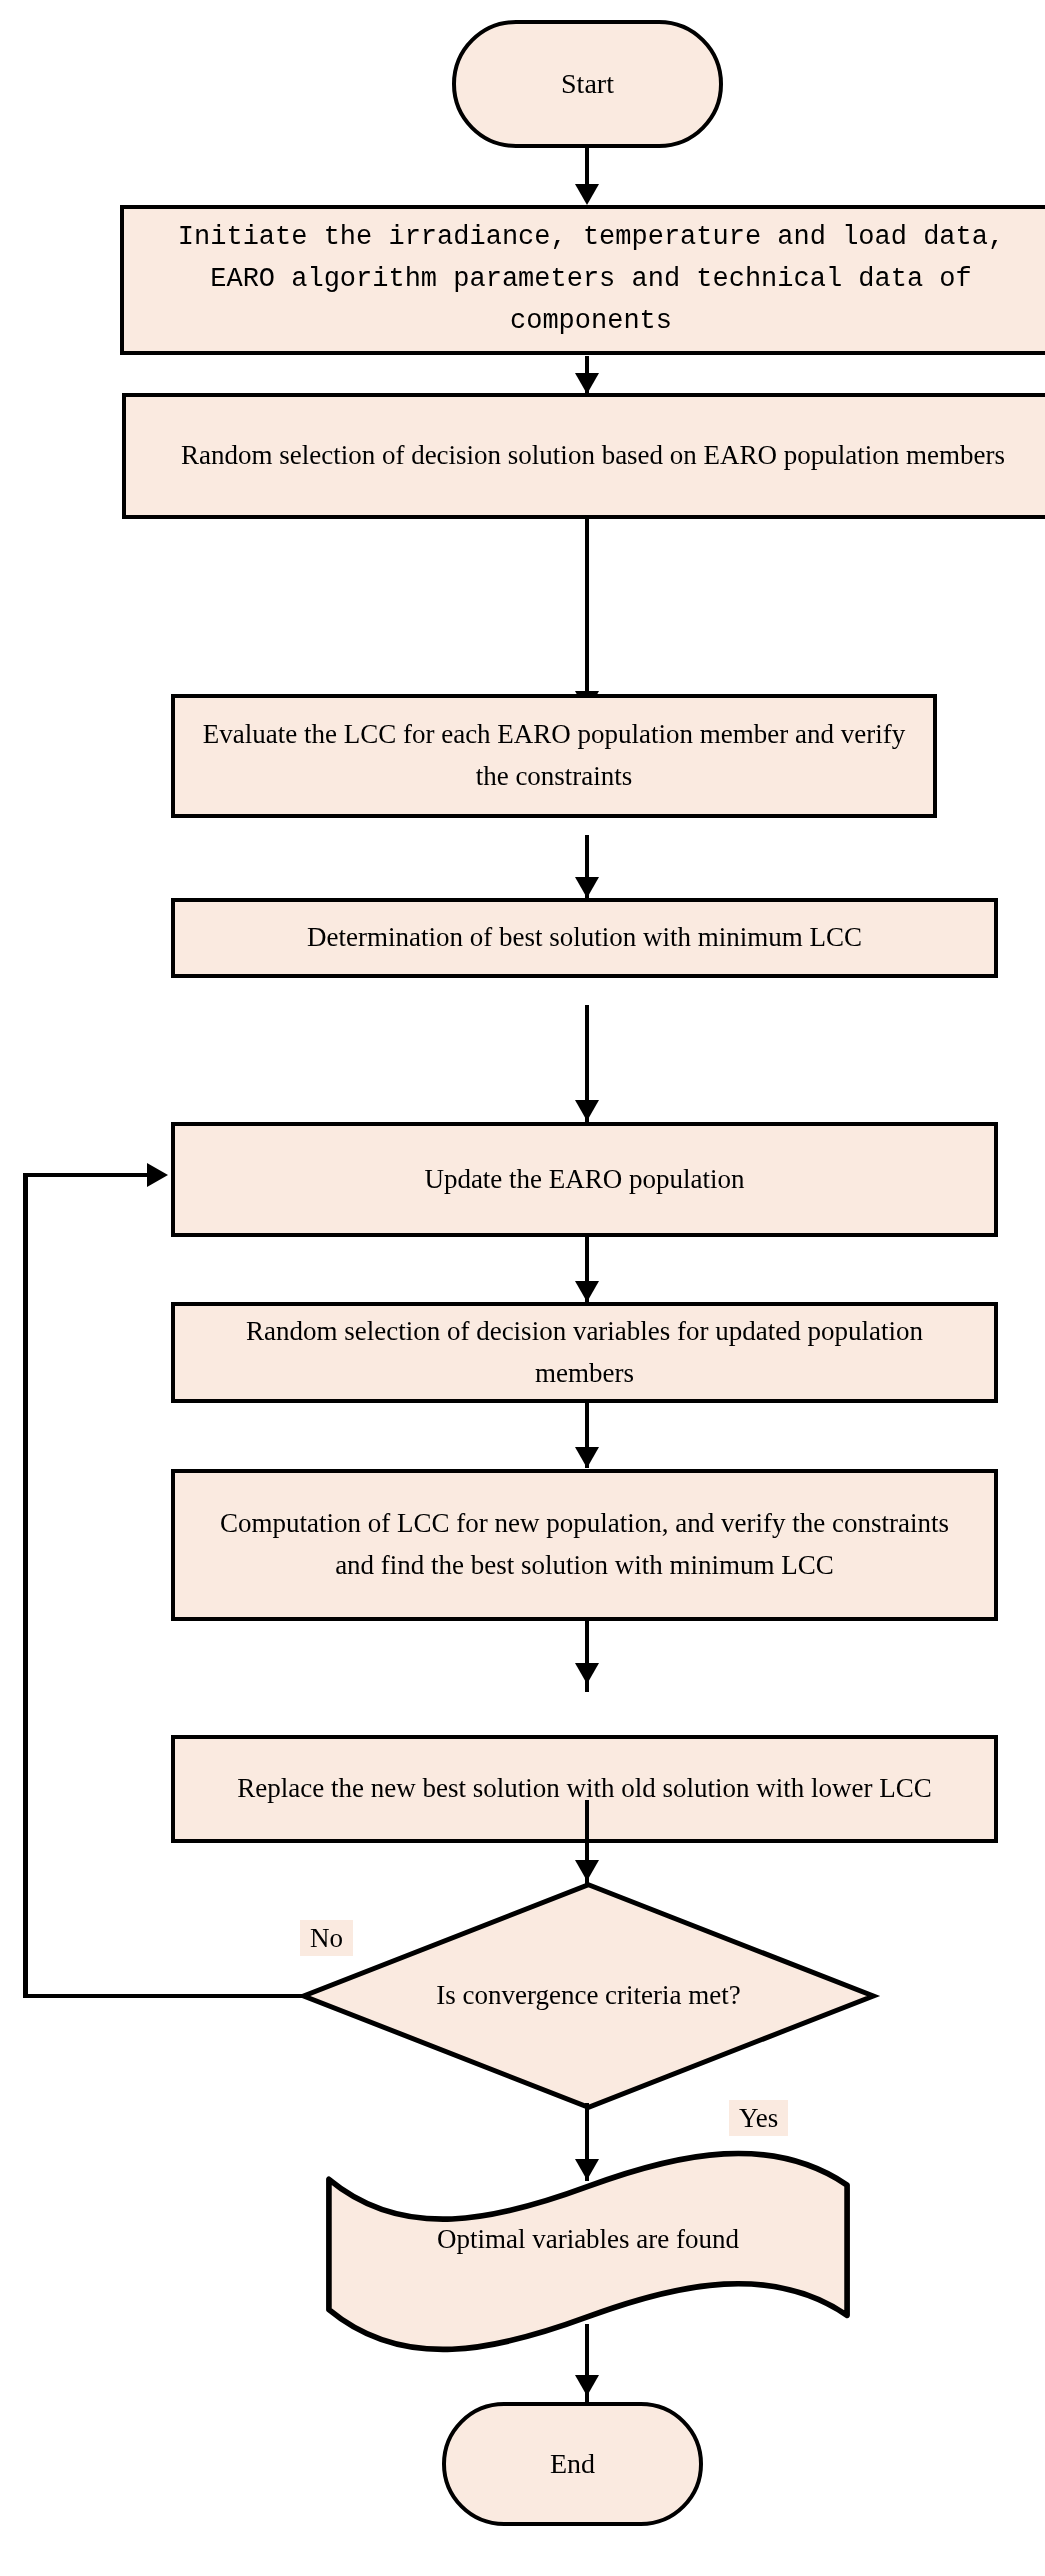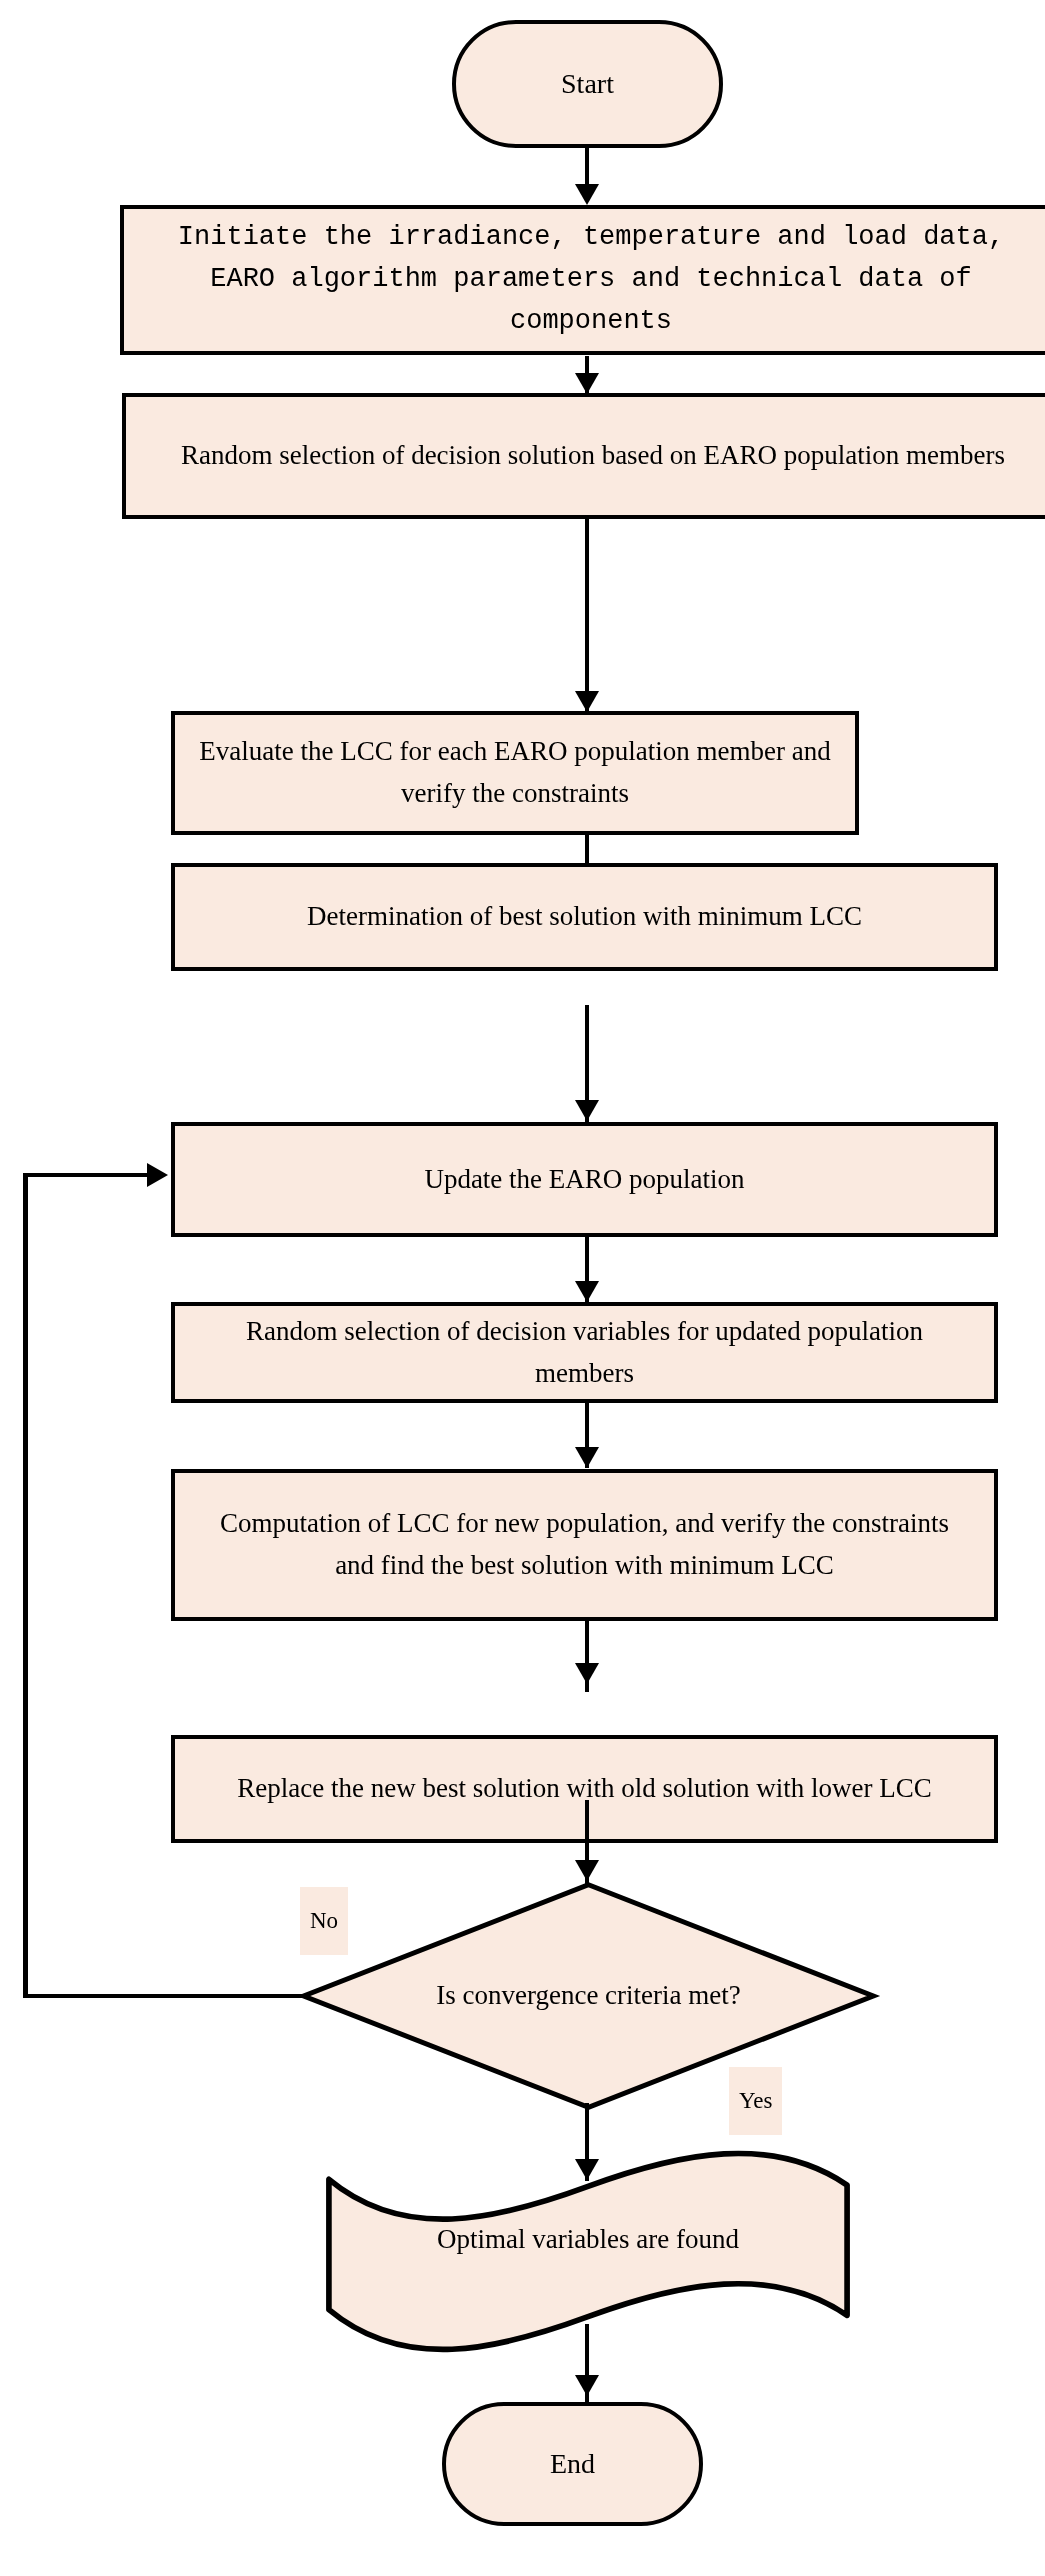--- a/index.html
+++ b/index.html
@@ -44,24 +44,25 @@
     align-items:center;
     justify-content:center;
     text-align:center;
     font-size:27px;
     line-height:1.55;
     pointer-events:none;
   }
   .edge-label{
     position:absolute;
     background:#FAEAE0;
-    font-size:23px;
+    font-size:27px;
     line-height:1.2;
-    padding:20px 10px;
-    text-align:center;
+    padding:2px 10px;
+    text-align:center;
+    margin-top:33px;
   }
   .conn{
     position:absolute;
     background:#000;
   }
   .vline{ width:3.5px; }
   .hline{ height:3.5px; }
   .arrowhead-down{
     position:absolute;
     width:0;height:0;
@@ -104,28 +105,28 @@
   <div class="conn vline" style="left:585px; top:356px; height:41px;"></div>
   <div class="arrowhead-down" style="left:575px; top:373px;"></div>
 
   <div class="node process" style="left:122px; top:393px; width:942px; height:126px;">
     <span style="max-width:836px;">Random selection of decision solution based on EARO population members</span>
   </div>
 
   <div class="conn vline" style="left:585px; top:519px; height:195px;"></div>
   <div class="arrowhead-down" style="left:575px; top:691px;"></div>
 
-  <div class="node process" style="left:171px; top:711px; width:688px; height:124px;">
+  <div class="node process" style="left:171px; top:694px; width:766px; height:124px;">
     <span style="max-width:779px;">Evaluate the LCC for each EARO population member and verify the constraints</span>
   </div>
 
   <div class="conn vline" style="left:585px; top:835px; height:67px;"></div>
   <div class="arrowhead-down" style="left:575px; top:877px;"></div>
 
-  <div class="node process" style="left:171px; top:863px; width:827px; height:108px;">
+  <div class="node process" style="left:171px; top:898px; width:827px; height:80px;">
     <span style="max-width:779px;">Determination of best solution with minimum LCC</span>
   </div>
 
   <div class="conn vline" style="left:585px; top:1005px; height:117px;"></div>
   <div class="arrowhead-down" style="left:575px; top:1100px;"></div>
 
   <div class="node process" style="left:171px; top:1122px; width:827px; height:115px;">
     <span style="max-width:779px;">Update the EARO population</span>
   </div>
 

